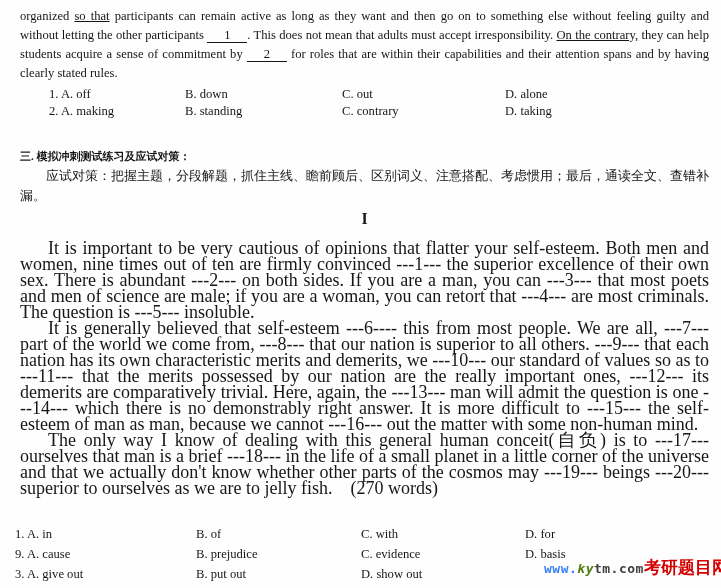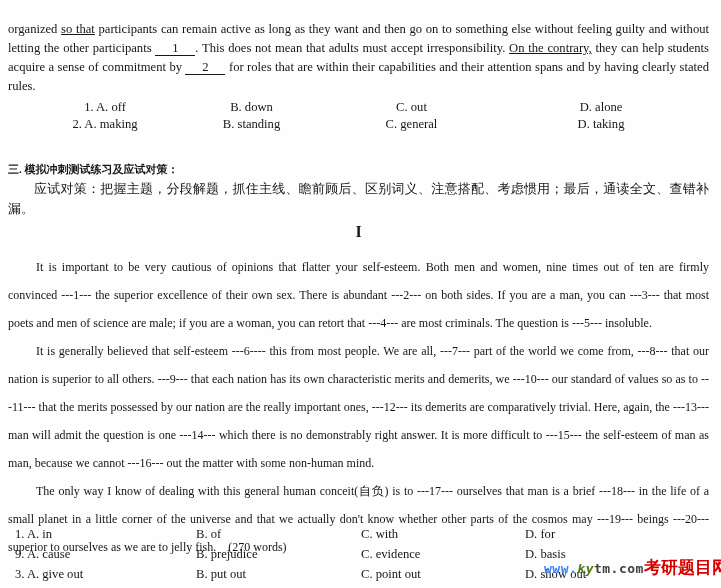--- a/index.html
+++ b/index.html
@@ -4,41 +4,40 @@
 <style>
   html,body{margin:0;padding:0;background:#ffffff;}
   .page{
     position:relative;
     width:721px;height:588px;
     background:#fefefe;
     color:#161616;
     font-family:"Liberation Serif","DejaVu Serif",serif;
     overflow:hidden;
   }
-  .flow{padding:20px 12px 0 8px;}
+  .flow{padding:7px 12px 0 8px;margin-left:12px;}
   .para{
     margin:0;
     text-align:justify;
     font-size:12.6px;
     line-height:19px;
   }
   .u{text-decoration:underline;}
   .b{font-weight:normal;}
   .blank{
     display:inline-block;
     min-width:40px;
     text-align:center;
     text-indent:0;
     border-bottom:1px solid #161616;
     line-height:13px;
   }
   .optgrid{
     display:grid;
     font-size:12.6px;
-    text-align:center;
   }
   .optgrid-top{
     grid-template-columns:136px 157px 163px auto;
     margin:3px 0 0 29px;
     line-height:16.5px;
   }
   .heading-cn{
     margin:27px 0 0 0;
     font-weight:bold;
     font-size:11px;
@@ -55,22 +54,22 @@
     margin:4px 0 0 0;
     text-align:center;
     font-weight:bold;
     font-size:16px;
     line-height:18px;
   }
   .passage-para{
     margin:12px 0 0 0;
     text-align:justify;
     text-indent:28px;
-    font-size:12px;
-    line-height:28px;
+    font-size:18px;
+    line-height:16px;
   }
   .passage-para + .passage-para{margin-top:0;}
   .answers{
     position:absolute;
     left:15px;top:524px;right:11px;
     display:grid;
     grid-template-columns:181px 165px 164px auto;
     font-size:12.6px;
     line-height:20px;
   }
@@ -97,21 +96,21 @@
 
     <p class="para"><span>organized </span><span class="u">so that</span><span> participants can remain active as long as they want and then go on to something else without feeling guilty and without letting the other participants </span><span class="blank">1</span><span>. This does not mean that adults must accept irresponsibility. </span><span class="u">On the contrary,</span><span> they can help students acquire a sense of commitment by </span><span class="blank">2</span><span> for roles that are within their capabilities and their attention spans and by having clearly stated rules.</span></p>
 
     <div class="optgrid optgrid-top">
       <span class="cell">1. A. off</span>
       <span class="cell"><span>B. </span><span class="b">down</span></span>
       <span class="cell">C. out</span>
       <span class="cell">D. alone</span>
       <span class="cell">2. A. making</span>
       <span class="cell">B. standing</span>
-      <span class="cell"><span>C. </span><span class="b">general</span></span>
+      <span class="cell"><span>C. </span><span class="b">contrary</span></span>
       <span class="cell">D. taking</span>
     </div>
 
     <h3 class="heading-cn">三. 模拟冲刺测试练习及应试对策：</h3>
 
     <p class="strategy">应试对策：把握主题，分段解题，抓住主线、瞻前顾后、区别词义、注意搭配、考虑惯用；最后，通读全文、查错补漏。</p>
 
     <div class="passage-num">I</div>
 
     <p class="passage-para">It is important to be very cautious of opinions that flatter your self-esteem. Both men and women, nine times out of ten are firmly convinced ---1--- the superior excellence of their own sex. There is abundant ---2--- on both sides. If you are a man, you can ---3--- that most poets and men of science are male; if you are a woman, you can retort that ---4--- are most criminals. The question is ---5--- insoluble.</p>
@@ -123,18 +122,17 @@
     <span class="cell">1. A. in</span>
     <span class="cell">B. of</span>
     <span class="cell">C. with</span>
     <span class="cell">D. for</span>
     <span class="cell">9. A. cause</span>
     <span class="cell">B. prejudice</span>
     <span class="cell">C. evidence</span>
     <span class="cell">D. basis</span>
     <span class="cell">3. A. give out</span>
     <span class="cell">B. put out</span>
-    <span class="cell">C. point out</span>
     <span class="cell">D. show out</span>
   </div>
 
   <div class="watermark"><span style="color: #3b82f6;">www.</span><span style="color: #4d7c0f; font-style: italic;">ky</span><span style="color: #404040;">tm.com</span><span class="cjk" style="color: rgb(212, 0, 0);">考研题目网</span></div>
 </div>
 
 </body></html>

